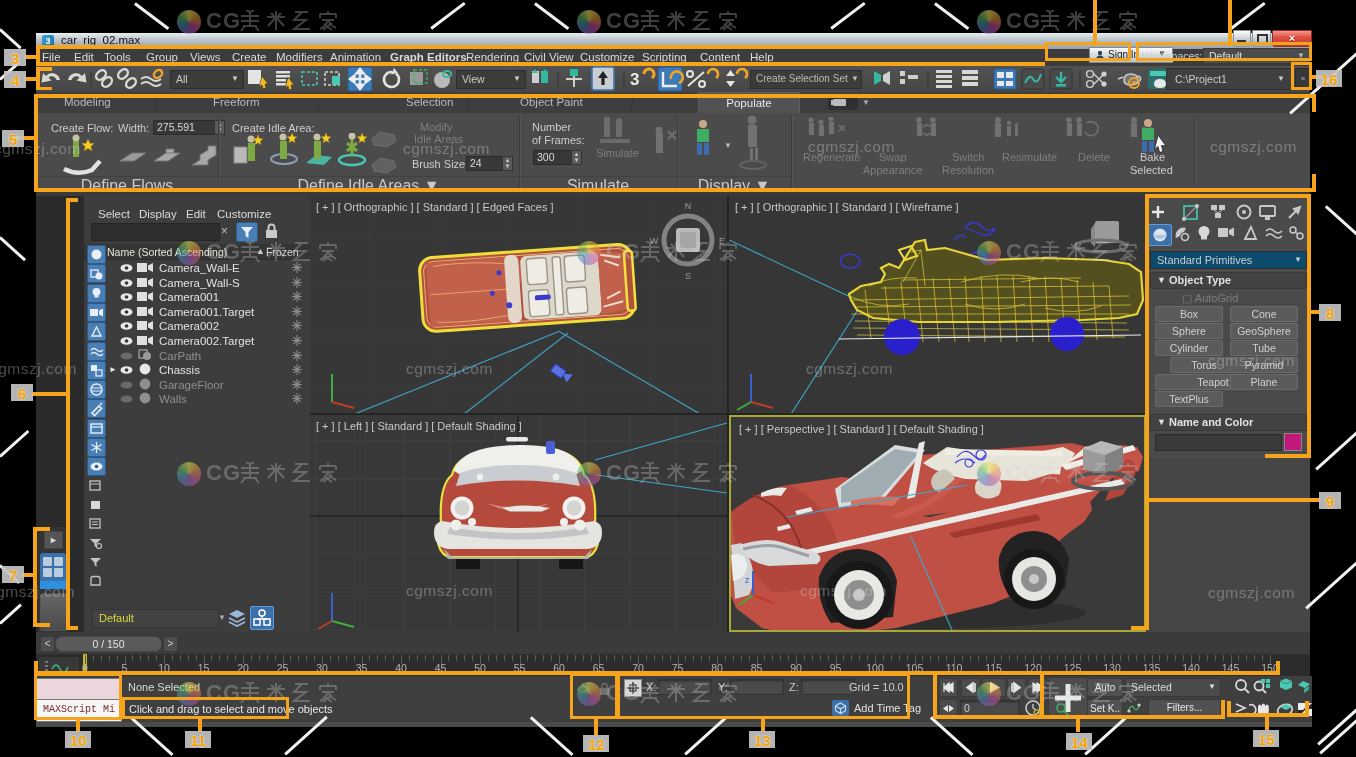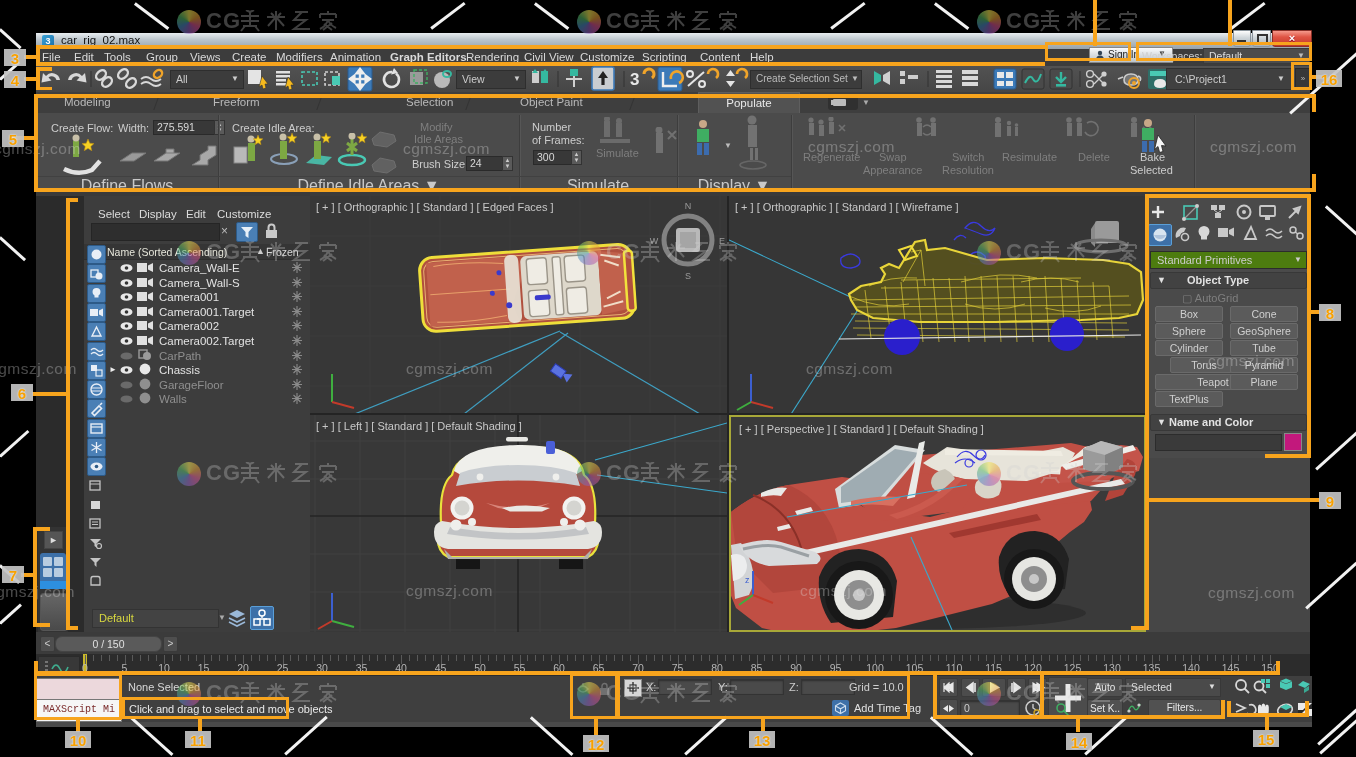--- a/index.html
+++ b/index.html
@@ -1048,28 +1048,28 @@
     <g transform="translate(92,0)">
         <path d="M2 12 q4 -4 8 0 t8 0 M2 7 q4 -4 8 0 t8 0" stroke="#c9c9c9" stroke-width="1.6" fill="none"></path>
       </g>
     <g transform="translate(116,0)">
         <circle cx="5" cy="6" r="3" fill="none" stroke="#c9c9c9" stroke-width="1.5"></circle>
         <circle cx="12" cy="12" r="3" fill="none" stroke="#c9c9c9" stroke-width="1.5"></circle>
         <line x1="7" y1="8" x2="10" y2="10" stroke="#c9c9c9" stroke-width="1.5"></line>
       </g>
   </svg>
 
-  <div class="abs" style="left:4px;top:55px;width:155px;height:16px;background:#4d7c0f;border:1px solid #2c2c2c;color:#ccc;">
+  <div class="abs" style="left:4px;top:55px;width:155px;height:16px;background:#0c4a6e;border:1px solid #2c2c2c;color:#ccc;">
     <span class="abs" style="left:6px;top:2px;">Standard Primitives</span>
     <span class="abs" style="left:143px;top:3px;font-size:8px;">▼</span>
     </div>
 
   <div class="abs" style="left:4px;top:76px;width:155px;height:15px;background:#424242;border:1px solid #383838;border-radius:2px;color:#e2e2e2;font-weight:bold;">
     <span class="abs" style="left:6px;top:2px;font-size:9px;">▼</span>
-    <span class="abs" style="left:36px;top:1px;">Object Type</span>
+    <span class="abs" style="left:18px;top:1px;">Object Type</span>
     </div>
   <span class="abs gray" style="left:36px;top:96px;">▢ AutoGrid</span>
   <div class="cbtn" style="left:9px;top:110px;">Box</div>
     <div class="cbtn" style="left:84px;top:110px;">Cone</div>
   <div class="cbtn" style="left:9px;top:127px;">Sphere</div>
     <div class="cbtn" style="left:84px;top:127px;">GeoSphere</div>
   <div class="cbtn" style="left:9px;top:144px;">Cylinder</div>
     <div class="cbtn" style="left:84px;top:144px;">Tube</div>
   <div class="cbtn" style="left:24px;top:161px;">Torus</div>
     <div class="cbtn" style="left:84px;top:161px;">Pyramid</div>

